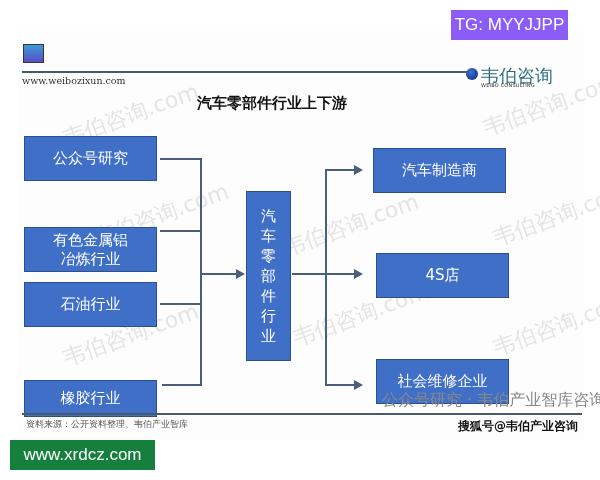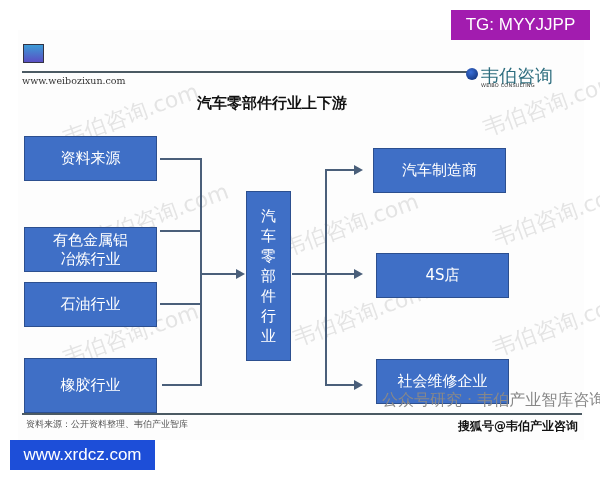--- a/index.html
+++ b/index.html
@@ -18,23 +18,23 @@
   .title { position:absolute; left:197px; top:94px; font-size:15px; font-weight:bold; color:#111; white-space:nowrap; }
   .box { position:absolute; background:#3f6fc6; border:1px solid #2c4f8f; color:#fff;
          display:flex; align-items:center; justify-content:center; text-align:center;
          font-size:15px; line-height:19px; box-sizing:border-box; }
   .vbox { font-size:15px; line-height:20px; flex-direction:column; }
   .line { position:absolute; background:#4a5f7a; }
   .arrow { position:absolute; width:0; height:0; border-top:5px solid transparent; border-bottom:5px solid transparent;
            border-left:9px solid #4a5f7a; }
   .bottom-rule { position:absolute; left:22px; top:413px; width:560px; height:1.5px; background:#4b5a63; }
   .source { position:absolute; left:26px; top:418px; font-size:9px; color:#555; font-family:Liberation Mono, monospace; white-space:nowrap; }
-  .tg-badge { position:absolute; left:451px; top:10px; width:139px; height:30px; background:#a21caf; color:#fff;
+  .tg-badge { position:absolute; left:451px; top:10px; width:117px; height:30px; background:#8b5cf6; color:#fff;
               font-size:17px; display:flex; align-items:center; justify-content:center; font-family:"Liberation Sans", sans-serif; }
-  .xrd-badge { position:absolute; left:10px; top:440px; width:145px; height:30px; background:#1d4ed8; color:#fff;
+  .xrd-badge { position:absolute; left:10px; top:440px; width:145px; height:30px; background:#15803d; color:#fff;
                font-size:17px; display:flex; align-items:center; justify-content:center; font-family:"Liberation Sans", sans-serif; }
   .watermark { position:absolute; color:rgba(180,180,180,0.35); font-size:22px; transform:rotate(-20deg); white-space:nowrap; pointer-events:none; }
   .wm-wechat { position:absolute; left:382px; top:390px; font-size:16px; color:#888; white-space:nowrap; }
   .wm-sohu { position:absolute; left:458px; top:418px; font-size:12px; color:#111; font-weight:bold; white-space:nowrap;
              text-shadow:0 0 2px #fff, 0 0 2px #fff; }
 </style>
 </head>
 <body>
 
 <div class="slide"></div>
@@ -52,30 +52,30 @@
 <div class="top-rule"></div>
 <div class="site-url">www.weibozixun.com</div>
 <div class="brand">
   <div class="brand-dot"></div>
   <div class="brand-cn">韦伯咨询</div>
   <div class="brand-en">WEIBO CONSULTING</div>
 </div>
 <div class="title">汽车零部件行业上下游</div>
 
 <div class="box" style="left:24px;top:136px;width:133px;height:45px;">
-  <span>资料来源</span>
+  <span>公众号研究</span>
 </div>
 <div class="box" style="left:24px;top:227px;width:133px;height:45px;white-space:pre-line;">
   <span style="white-space:pre-line;">有色金属铝
 冶炼行业</span>
 </div>
 <div class="box" style="left:24px;top:282px;width:133px;height:45px;">
   <span>石油行业</span>
 </div>
-<div class="box" style="left:24px;top:358px;width:133px;height:55px;align-items:center;">
+<div class="box" style="left:24px;top:380px;width:133px;height:37px;align-items:center;">
   <span>橡胶行业</span>
 </div>
 
 <div class="line" style="left:160px;top:158px;width:40px;height:2px;"></div>
 <div class="line" style="left:160px;top:230px;width:40px;height:2px;"></div>
 <div class="line" style="left:160px;top:303px;width:40px;height:2px;"></div>
 <div class="line" style="left:162px;top:384px;width:40px;height:2px;"></div>
 <div class="line" style="left:200px;top:158px;width:2px;height:228px;"></div>
 <div class="line" style="left:200px;top:273px;width:38px;height:2px;"></div>
 <div class="arrow" style="left:236px;top:269px;"></div>

